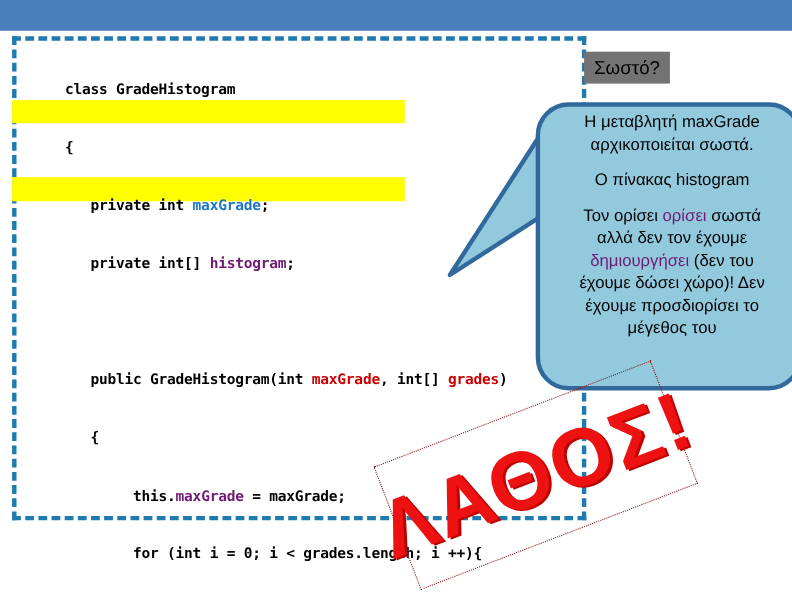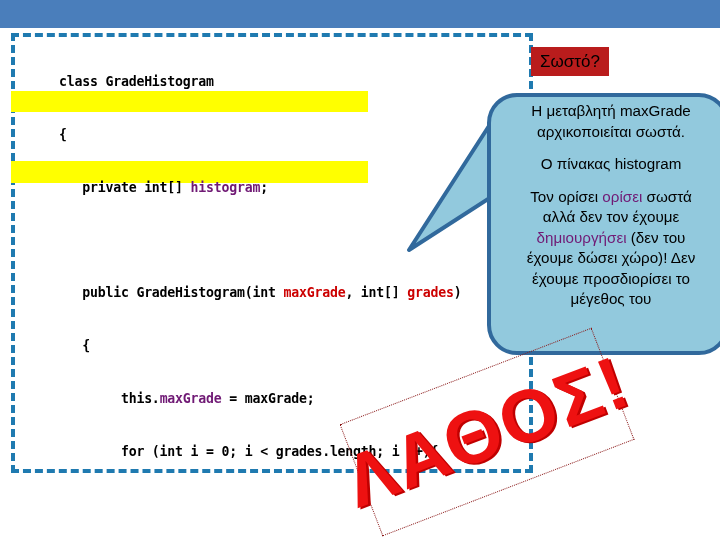--- a/index.html
+++ b/index.html
@@ -74,21 +74,21 @@
   .tok-green { color: #701a75; }
   .tok-red   { color: #cc0000; }
 
   
   .sosto-box {
     position: absolute;
     left: 531px;
     top: 47px;
     width: 78px;
     height: 29px;
-    background: #b91c1c;
+    background: #737373;
     z-index: 6;
     display: flex;
     align-items: center;
     justify-content: center;
   }
   .sosto-box span {
     font-family: "Liberation Sans", sans-serif;
     font-size: 17px;
     color: #000000;
     line-height: 1;
@@ -157,20 +157,21 @@
   <div class="header-bar"></div>
 
   <div class="code-frame"></div>
 
   <div class="hl hl-1"></div>
   <div class="hl hl-2"></div>
 
   <div class="code">
     <span class="ln">class GradeHistogram</span>
     <span class="ln">{</span>
+    <span class="ln">   private int <span class="tok-blue">maxGrade</span>;</span>
     <span class="ln">   private int[] <span class="tok-green">histogram</span>;</span>
     <span class="ln">&nbsp;</span>
     <span class="ln">   public GradeHistogram(int <span class="tok-red">maxGrade</span>, int[] <span class="tok-red">grades</span>)</span>
     <span class="ln">   {</span>
     <span class="ln">        this.<span class="tok-green">maxGrade</span> = maxGrade;</span>
     <span class="ln">        for (int i = 0; i &lt; grades.length; i ++){</span>
     
     
     
     

